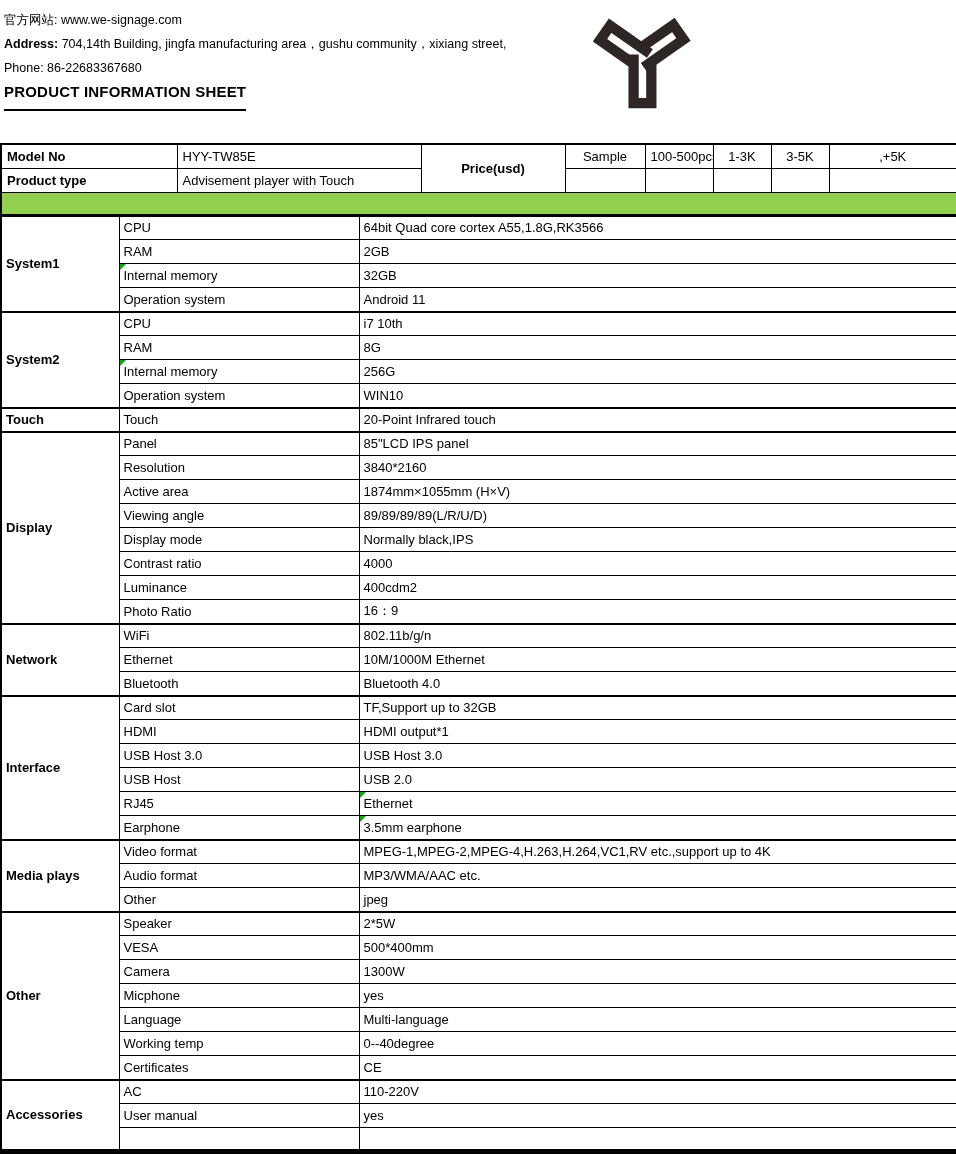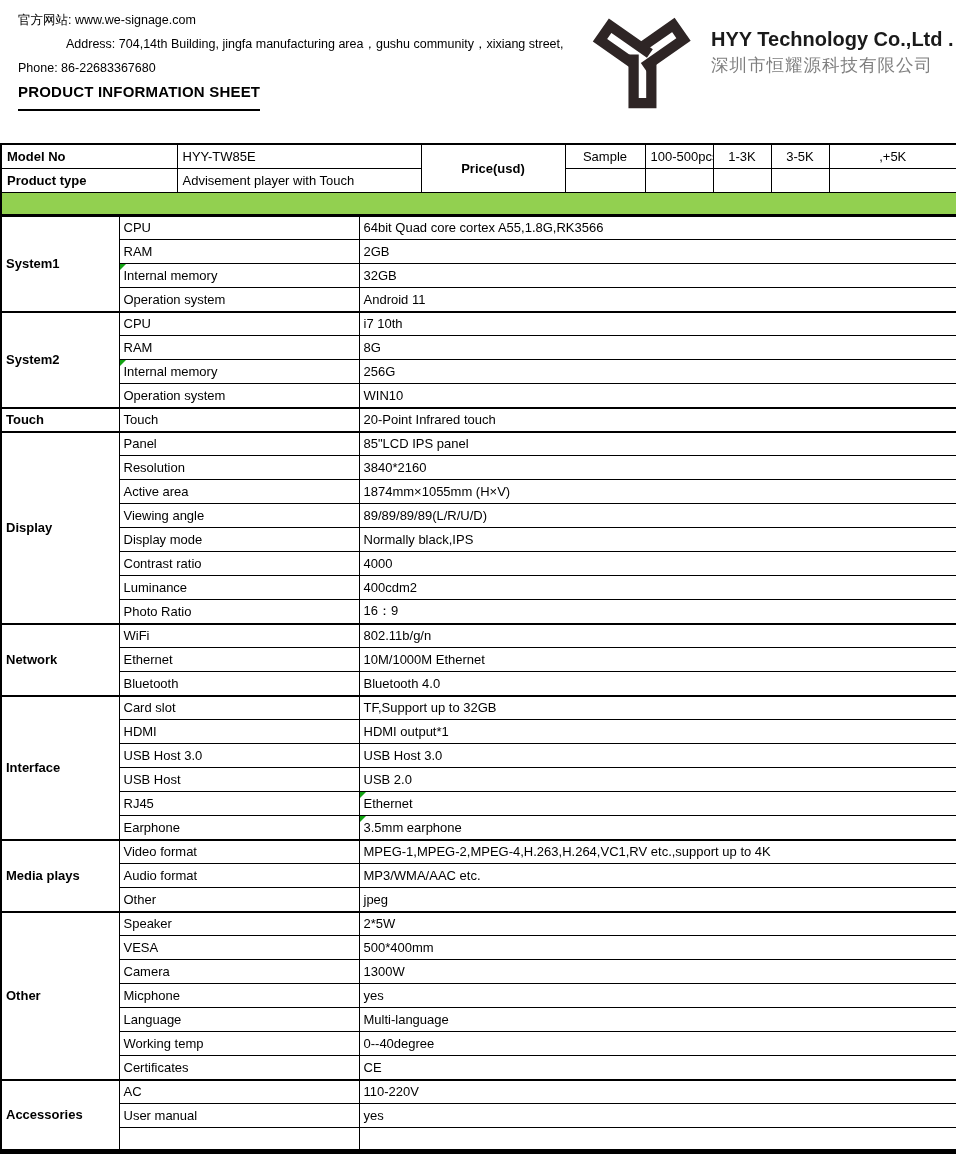--- a/index.html
+++ b/index.html
@@ -3,23 +3,23 @@
 <meta charset="utf-8">
 <style>
   * { margin:0; padding:0; box-sizing:border-box; }
   html,body { background:#fff; }
   body {
     width:956px; height:1154px; position:relative; overflow:hidden;
     font-family:"Liberation Sans","DejaVu Sans",sans-serif; color:#000;
   }
   
   .header { position:relative; width:956px; height:143px; }
-  .info-lines { position:absolute; top:8px; left:18px; font-size:12.5px; }
+  .info-lines { position:absolute; top:8px; left:4px; font-size:12.5px; }
   .info-line { height:24px; line-height:24px; white-space:nowrap; }
-  .info-line .lbl-bold { font-weight:normal;margin-left:48px; }
+  .info-line .lbl-bold { font-weight:bold; }
   .addr2 { padding-left:53px; }
   .sheet-title {
     display:inline-block; margin-top:3px; font-size:15px; font-weight:bold;
     letter-spacing:0.2px; border-bottom:2px solid #000; padding-bottom:9px;
   }
   .brand { position:absolute; top:4px; right:8px; width:365px; height:120px; }
   .brand-logo { position:absolute; left:0; top:2px; width:118px; height:112px; color:var(--logo,#2E2525); }
   .brand-text { position:absolute; left:128px; top:22px; }
   .company-en { font-size:20px; font-weight:bold; color:#1a1a1a; line-height:26px; white-space:nowrap; }
   .company-cn { font-size:17.5px; color:var(--company-gray,#7f7f7f); line-height:26px; letter-spacing:1px; white-space:nowrap; }
@@ -69,24 +69,20 @@
   <div class="brand">
     <span class="brand-logo">
       <svg width="118" height="112" viewBox="0 0 120 120" fill="none" stroke="currentColor" stroke-width="11" stroke-linecap="butt" stroke-linejoin="miter">
         <g>
           <polyline points="51,52 51,104 70,104 70,62"></polyline>
           <polyline points="51,52 51,104 70,104 70,62" transform="rotate(125 60 56)"></polyline>
           <polyline points="51,52 51,104 70,104 70,62" transform="rotate(235 60 56)"></polyline>
         </g>
       </svg>
     </span>
-    <div class="brand-text">
-      <div class="company-en">HYY Technology Co.,Ltd .</div>
-      <div class="company-cn">深圳市恒耀源科技有限公司</div>
-    </div>
   </div>
 </div>
 
 <table class="info-table">
   <colgroup>
     <col style="width:176px">
       <col style="width:244px">
       <col style="width:144px">
     <col style="width:80px">
       <col style="width:68px">

